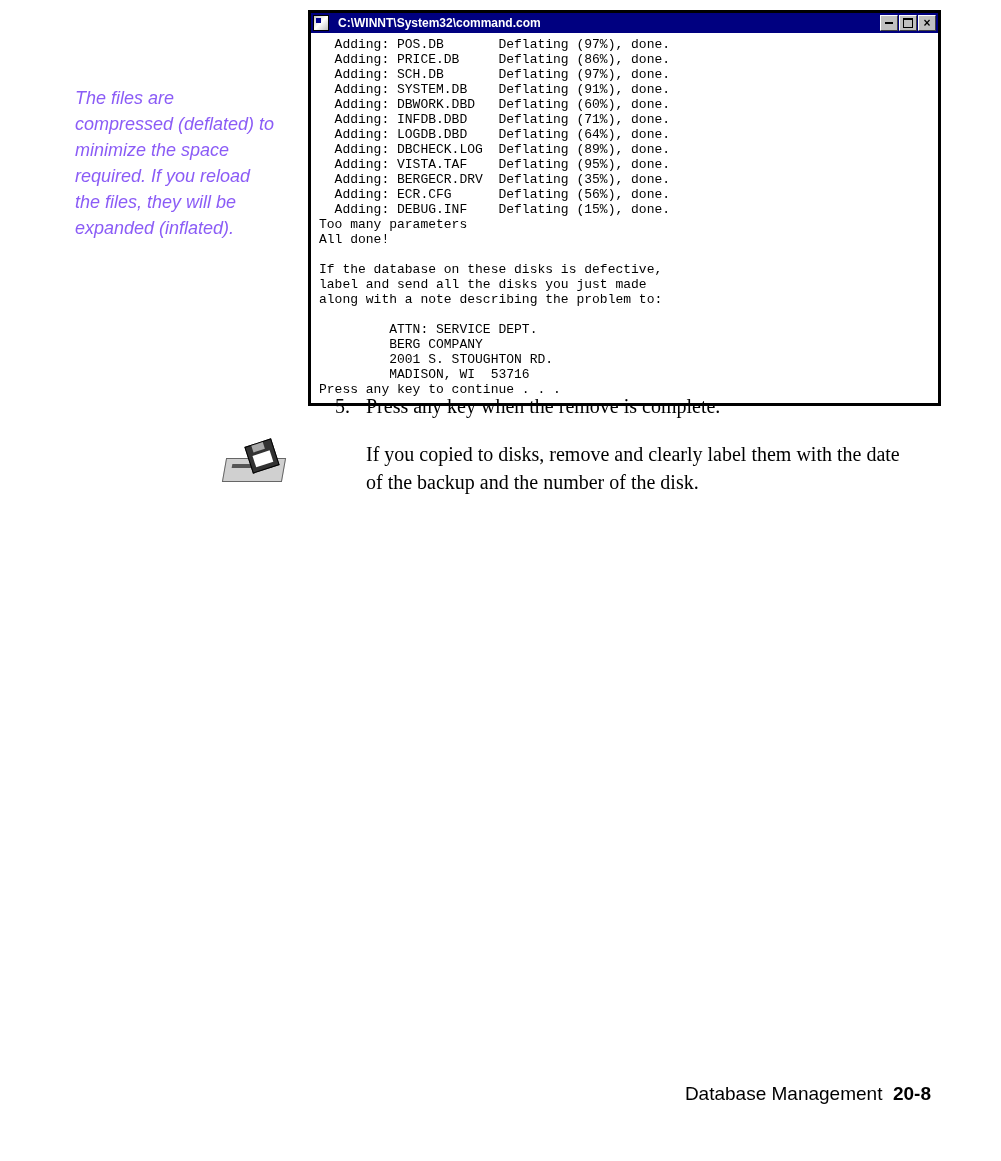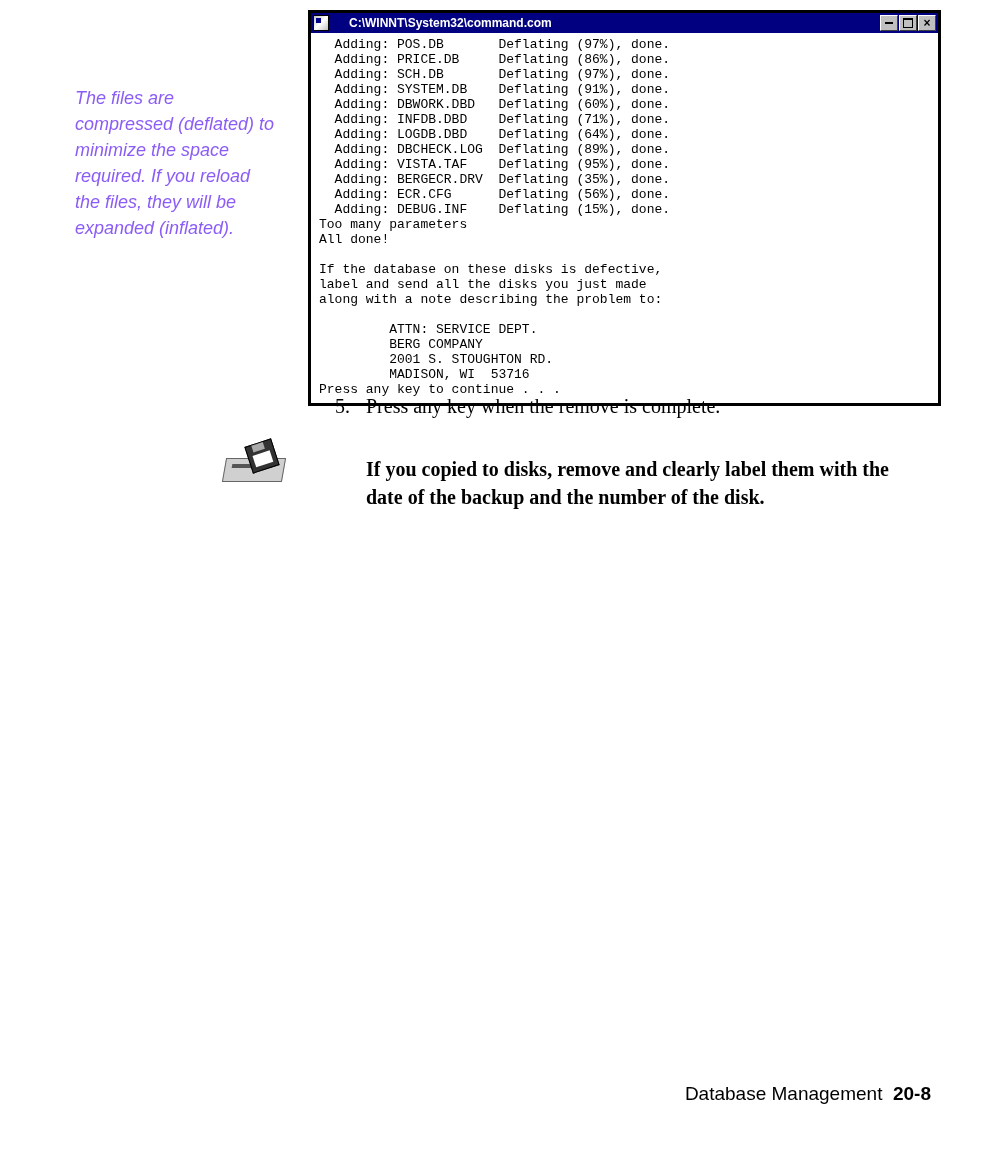--- a/index.html
+++ b/index.html
@@ -40,21 +40,21 @@
     color: #fff;
     height: 20px;
     padding: 0 2px;
     font-family: Tahoma, Arial, sans-serif;
     font-size: 12px;
     font-weight: bold;
   }
   .console-titlebar-left {
     display: flex;
     align-items: center;
-    gap: 20px;
+    gap: 9px;
   }
   .console-app-icon {
     width: 16px;
     height: 16px;
     background: linear-gradient(135deg,#c0c0c0 0%,#ffffff 50%,#c0c0c0 100%);
     border: 1px solid #000;
     box-sizing: border-box;
     position: relative;
   }
   .console-app-icon::after{
@@ -100,23 +100,22 @@
     left: 330px;
     top: 392px;
     width: 590px;
     font-size: 20px;
     line-height: 1.4;
   }
   .step-row { display:flex; gap: 16px; }
   .step-num { width: 20px; text-align:right; }
   .step-text { flex:1; }
   .step-sub {
-    margin-top: 35px;
+    margin-top: 20px;
     margin-left: 36px;
-    font-weight: bold;
   }
   .disk-icon-wrap{
     position:absolute;
     left:218px;
     top:440px;
     width:70px;
     height:50px;
   }
   .disk-body{
     position:absolute;

